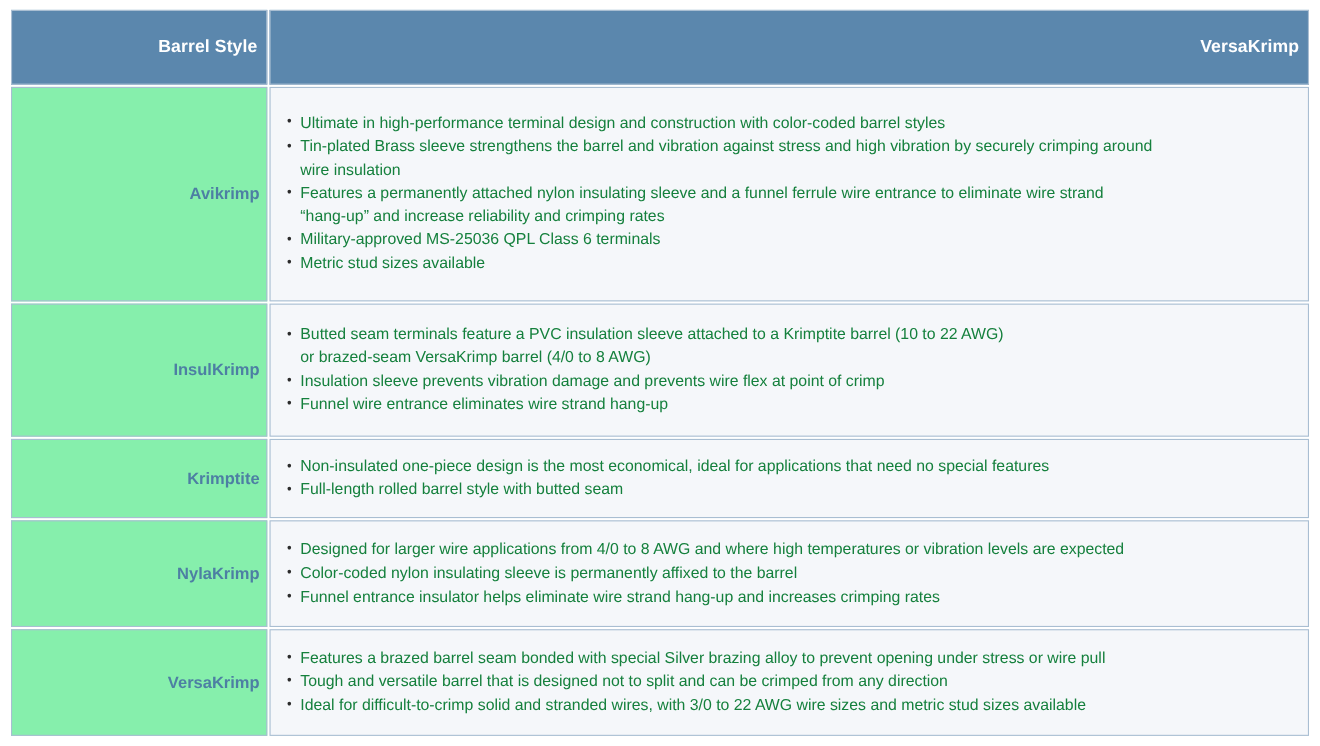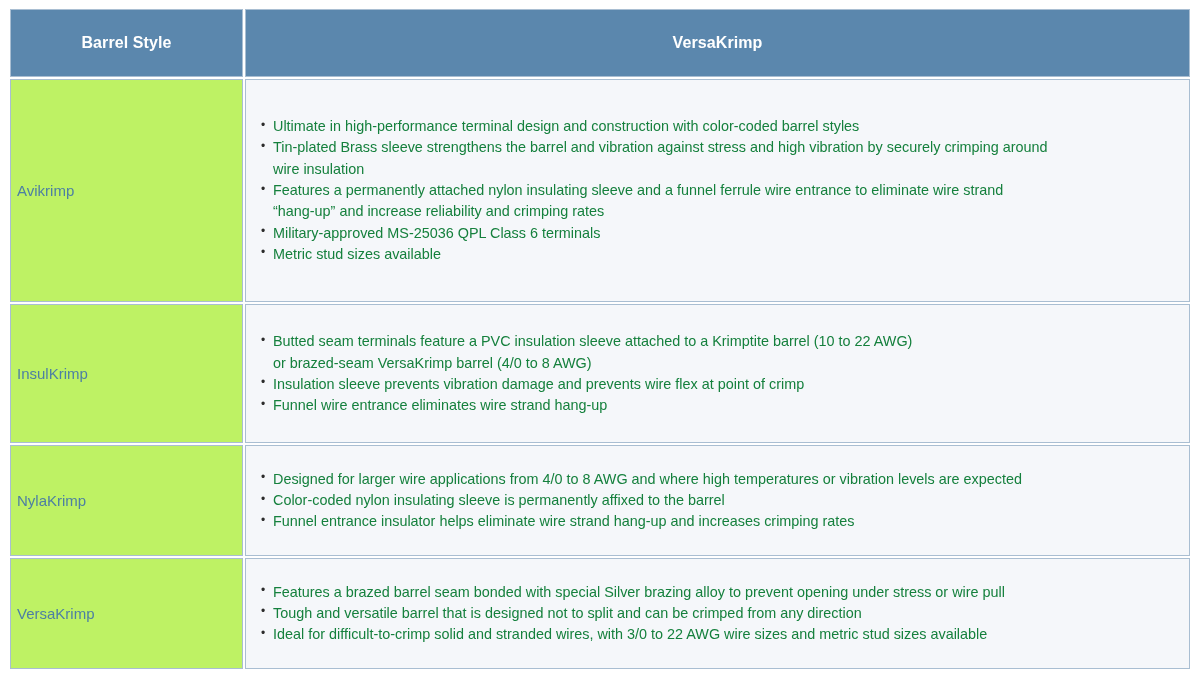--- a/index.html
+++ b/index.html
@@ -30,34 +30,34 @@
     table-layout: fixed;
   }
 
   col.col-style { width: 233px; }
 
   th.head-cell {
     background: #5b87ad;
     color: #ffffff;
     font-size: 16px;
     font-weight: bold;
-    text-align: center;
+    text-align: right;
     vertical-align: middle;
     height: 58px;
     border: 1px solid #a9bed2;
     padding: 4px 8px;
     letter-spacing: 0.1px;
   }
 
   td.style-cell {
-    background: #bef264;
+    background: #86efac;
     color: #4d7fa3;
     font-size: 15px;
-    font-weight: normal;
-    text-align: left;
+    font-weight: bold;
+    text-align: right;
     vertical-align: middle;
     border: 1px solid #a9bed2;
     padding: 6px 6px;
   }
 
   td.desc-cell {
     background: #f5f7fa;
     color: #15803d;
     font-size: 14.4px;
     text-align: left;
@@ -141,20 +141,33 @@
               <li>
                 <span class="cont">Insulation sleeve prevents vibration damage and prevents wire flex at point of crimp</span>
               </li>
               <li>
                 <span class="cont">Funnel wire entrance eliminates wire strand hang-up</span>
               </li>
             </ul>
           </td>
         </tr>
         <tr>
+          <td class="style-cell">Krimptite</td>
+          <td class="desc-cell">
+            <ul class="bullets">
+              <li>
+                <span class="cont">Non-insulated one-piece design is the most economical, ideal for applications that need no special features</span>
+              </li>
+              <li>
+                <span class="cont">Full-length rolled barrel style with butted seam</span>
+              </li>
+            </ul>
+          </td>
+        </tr>
+        <tr>
           <td class="style-cell">NylaKrimp</td>
           <td class="desc-cell">
             <ul class="bullets">
               <li>
                 <span class="cont">Designed for larger wire applications from 4/0 to 8 AWG and where high temperatures or vibration levels are expected</span>
               </li>
               <li>
                 <span class="cont">Color-coded nylon insulating sleeve is permanently affixed to the barrel</span>
               </li>
               <li>

